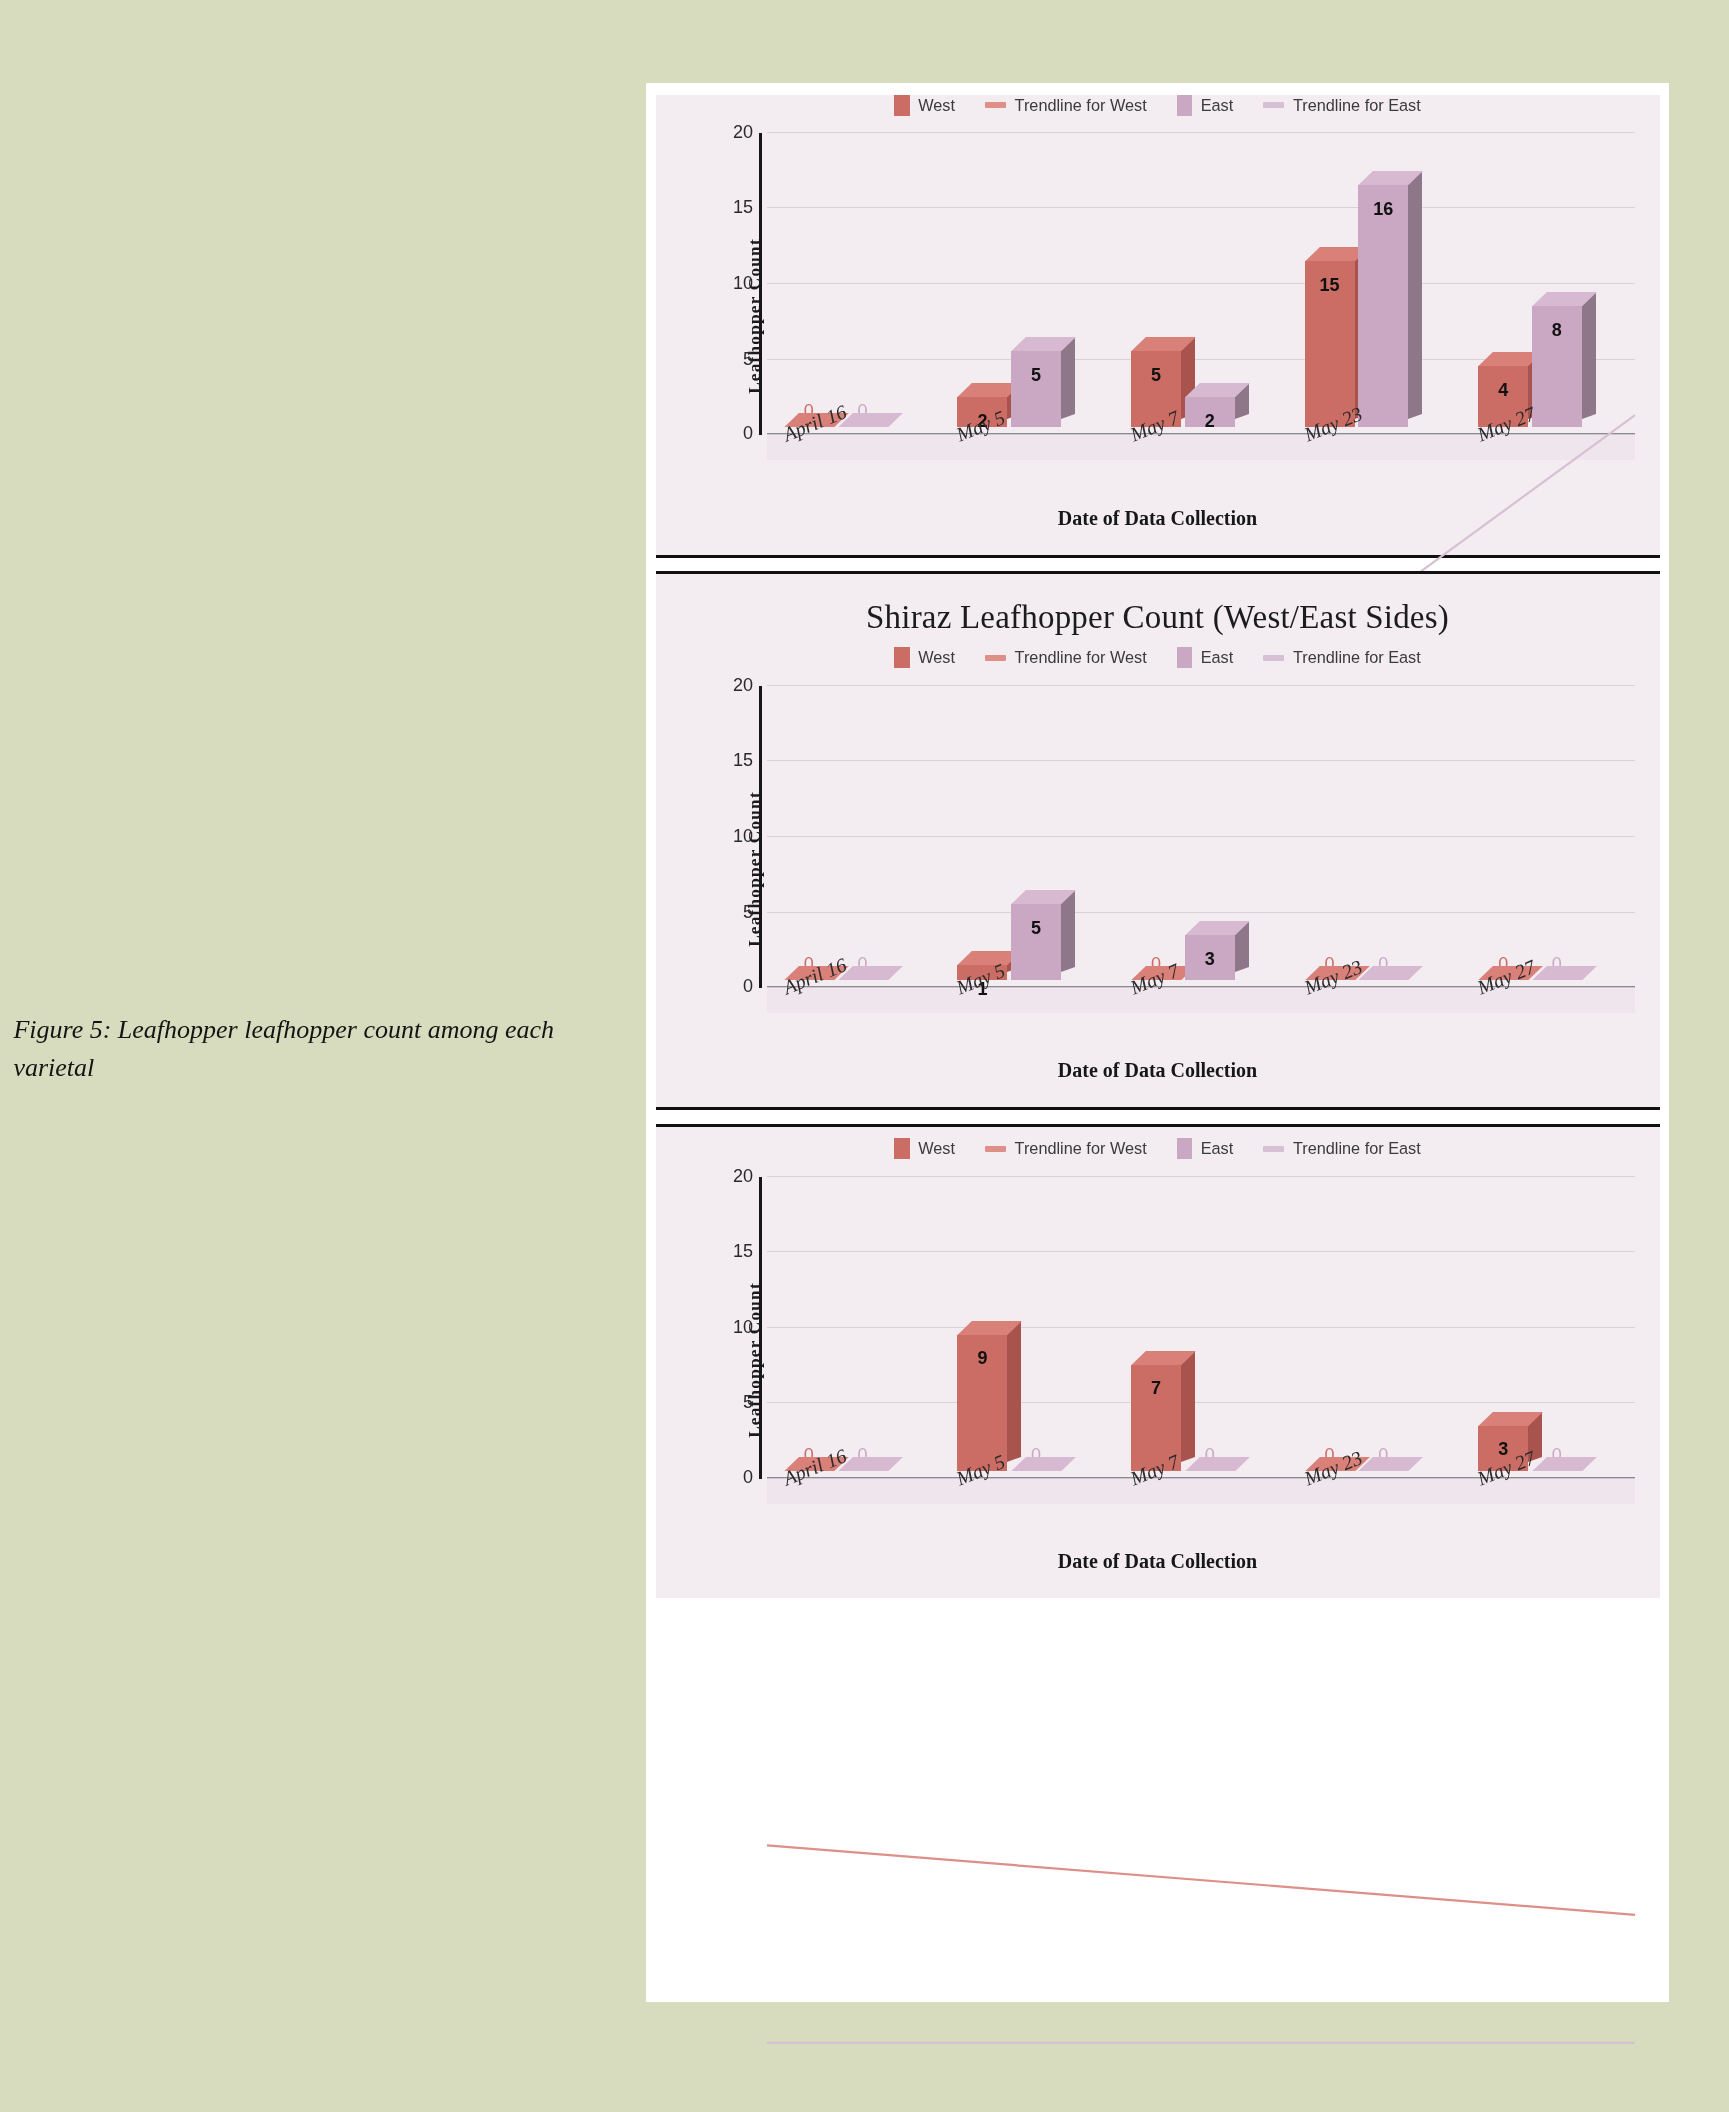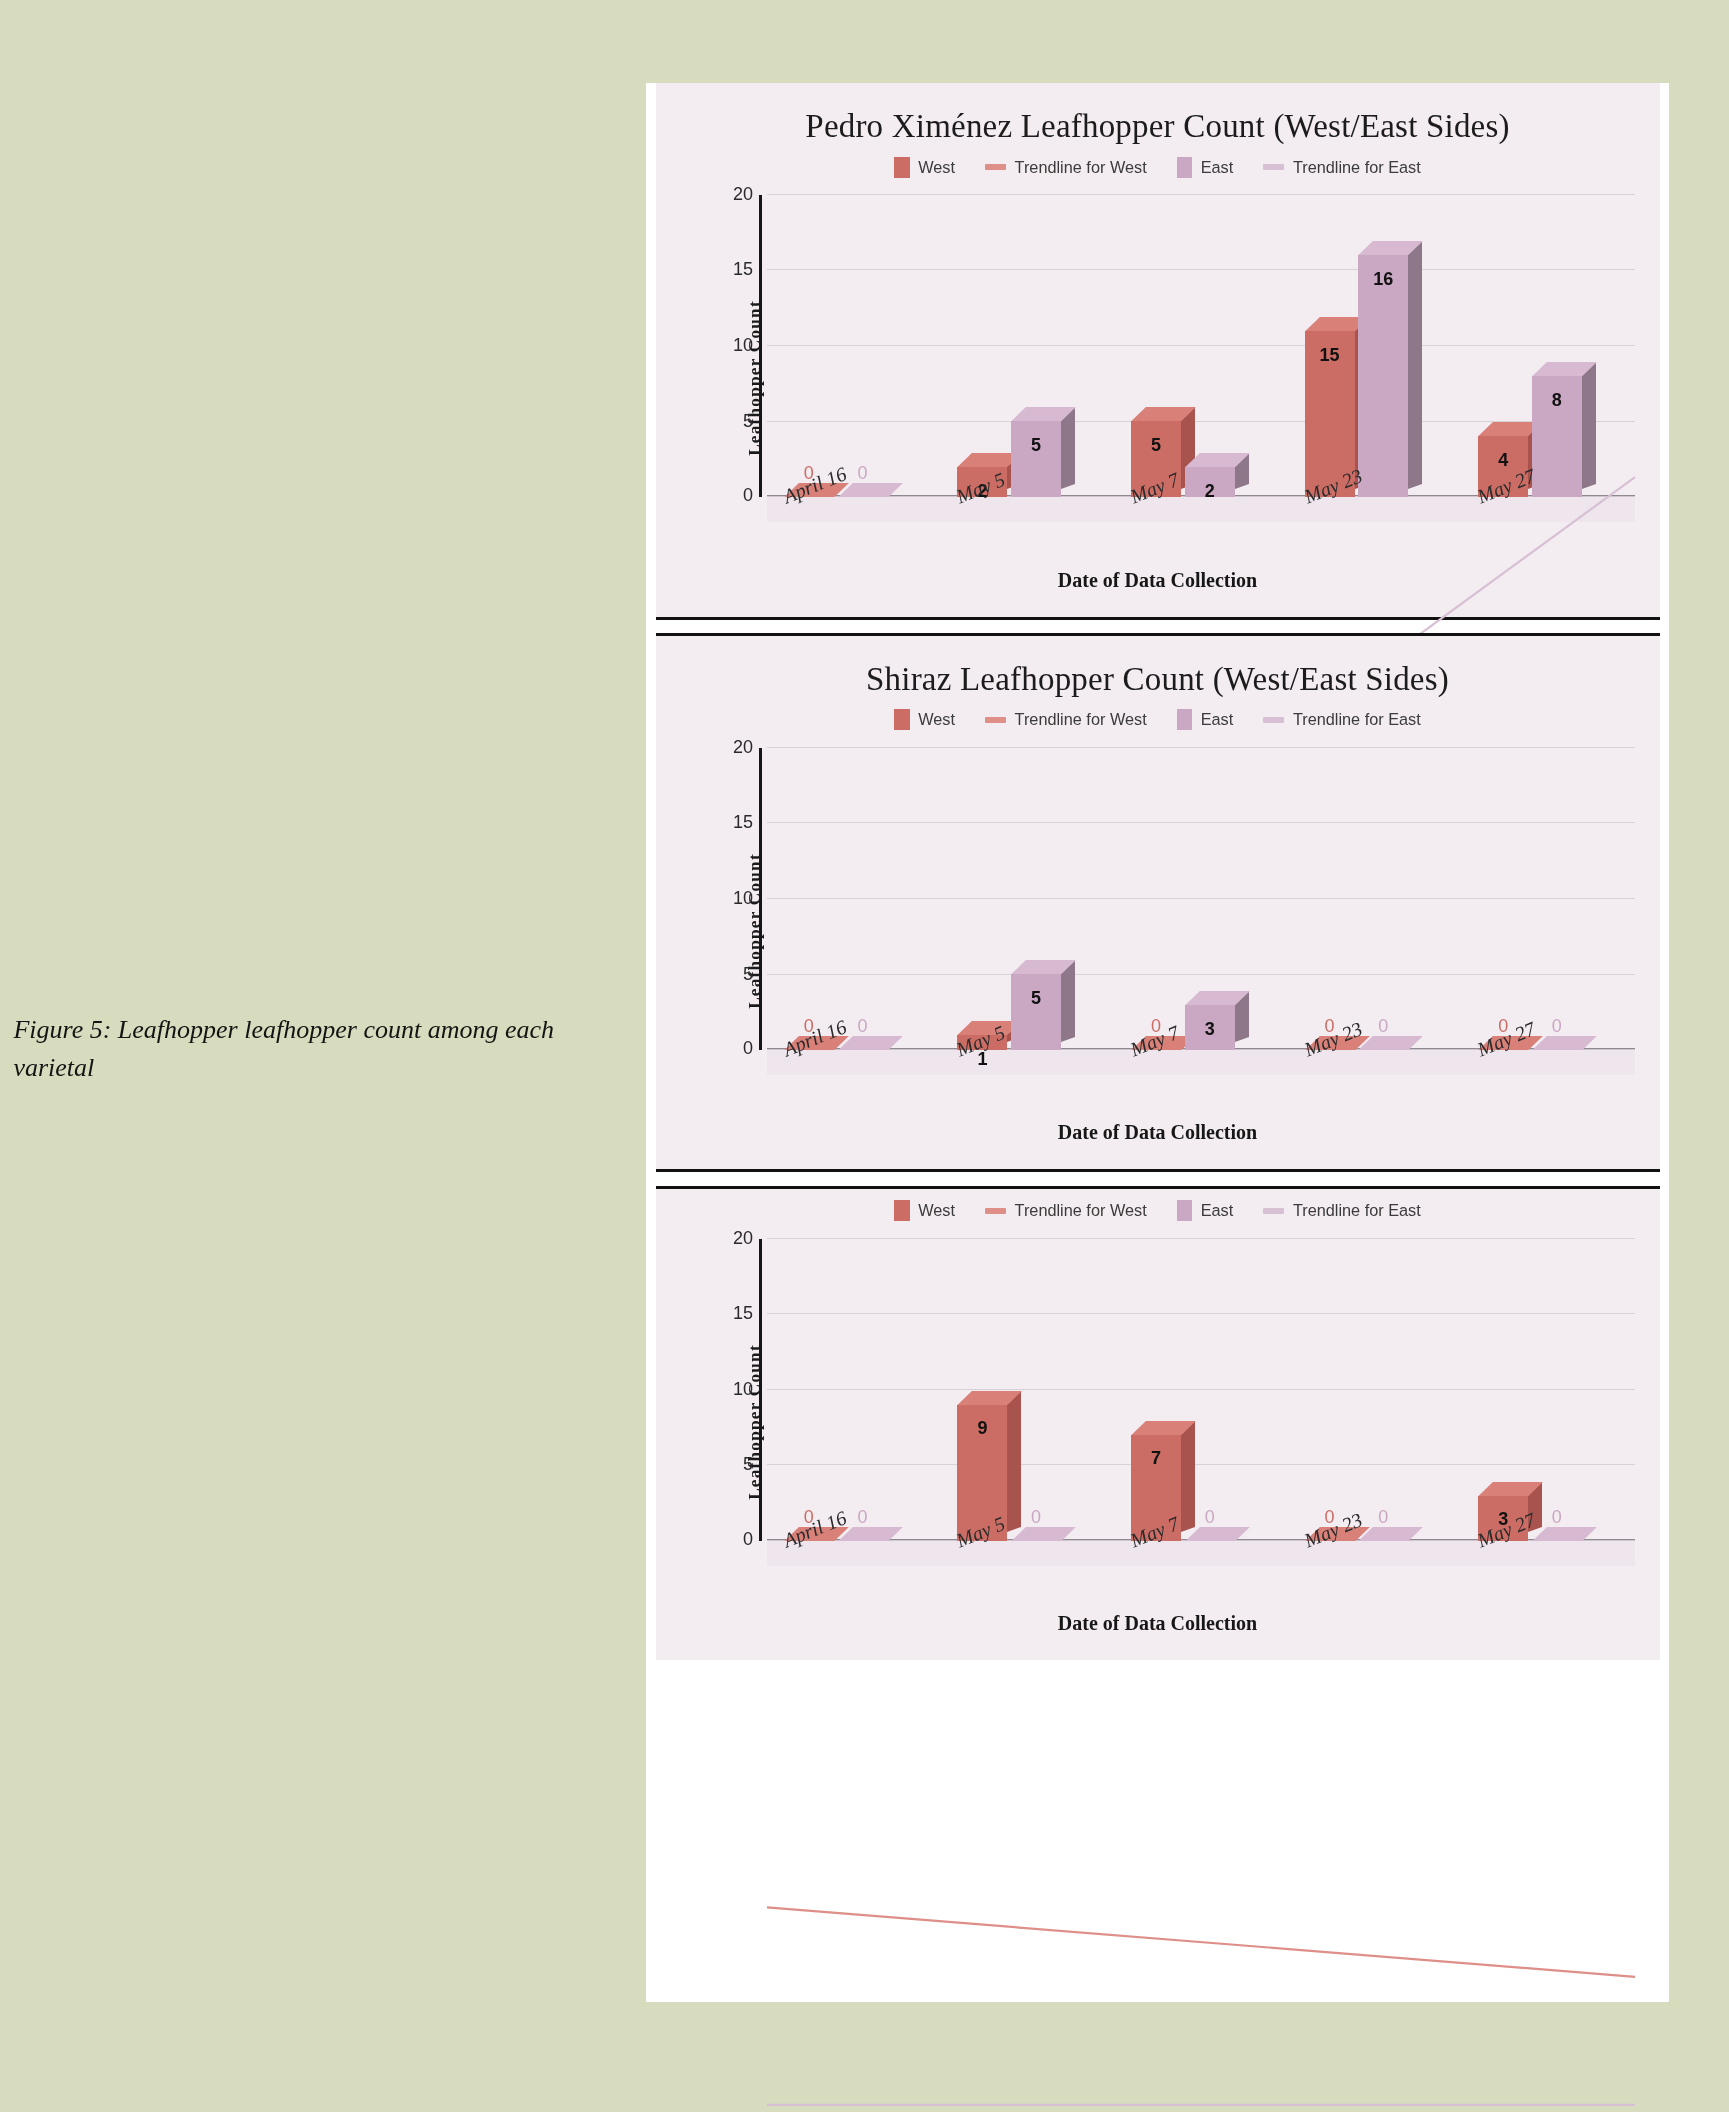--- a/index.html
+++ b/index.html
@@ -107,21 +107,21 @@
     background:#eee6ec;
     border-top:1px solid #cdc6cc;
   }
   .groups{
     position:absolute;left:0;right:0;top:0;bottom:0;
     display:flex;
   }
   .group{flex:1;position:relative;}
   .bar{
     position:absolute;
-    bottom:0;
+    bottom:8px;
     width:36px;
   }
   .bar .face{
     position:absolute;bottom:0;left:0;
     width:50px;height:100%;
   }
   .bar .side{
     position:absolute;bottom:8.6px;left:50px;
     width:14.4px;height:100%;
     transform:skewY(-20deg);
@@ -192,21 +192,20 @@
   }
 </style>
 </head>
 <body>
 
 <div class="caption">Figure 5: Leafhopper leafhopper count among each varietal</div>
 
 <div class="figure-frame">
   <div id="charts-host">
       <div class="panel first">
-        <div class="chart-title">Pedro Ximénez Leafhopper Count (West/East Sides)</div>
         <div class="legend">
           <div class="legend-item">
             <span class="lg-swatch" style="background: rgb(203, 109, 101);"></span>
             <span>West</span>
           </div>
           <div class="legend-item">
             <span class="lg-line" style="background: rgb(221, 143, 136);"></span>
             <span>Trendline for West</span>
           </div>
           <div class="legend-item">

